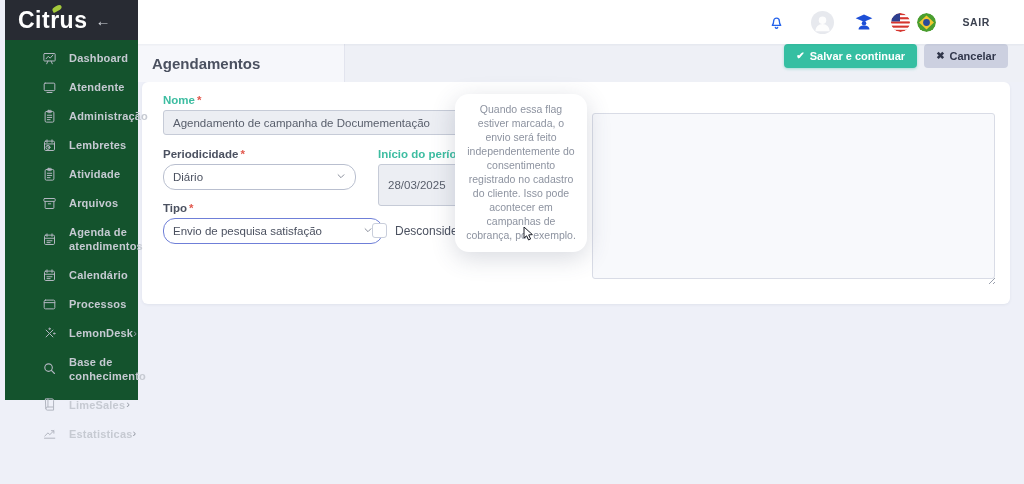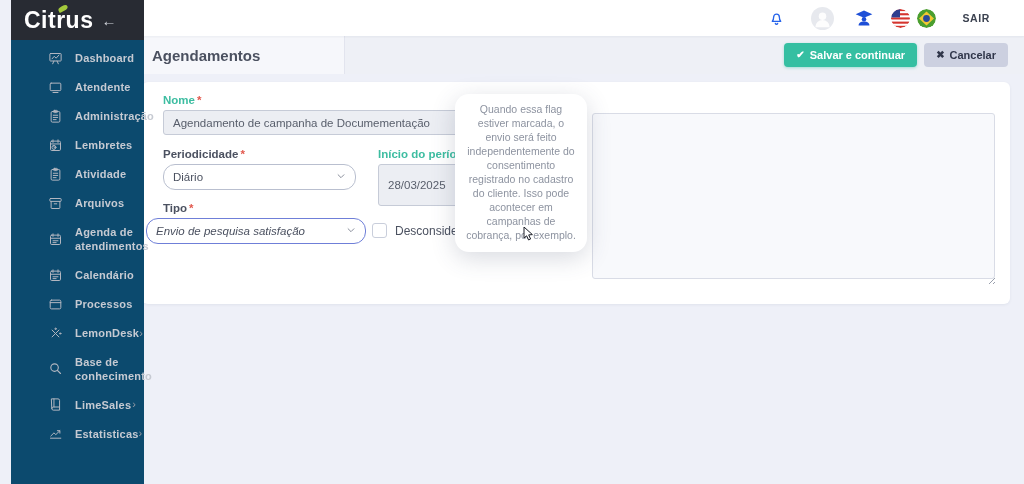--- a/index.html
+++ b/index.html
@@ -1,44 +1,44 @@
 <!DOCTYPE html>
 <html><head>
 <meta charset="utf-8">
 <style>
   * { margin:0; padding:0; box-sizing:border-box; }
   html,body { width:1024px; height:484px; overflow:hidden; }
   body { font-family:"Liberation Sans", sans-serif; position:relative; background:#eef0f8; }
 
   
-  .sidebar { position:absolute; left:11px; top:0; width:133px; height:484px; background:#0c4a6e; z-index:3; }
+  .sidebar { position:absolute; left:5px; top:0; width:133px; height:400px; background:#14532d; z-index:3; }
   .logo-bar { height:40px; background:#282b33; display:flex; align-items:center; padding-left:13px; position:relative; }
   .logo-text { color:#fff; font-size:23px; font-weight:700; letter-spacing:.5px; }
   .logo-leaf { position:absolute; left:47px; top:6px; width:10px; height:5px; background:#a4c93c; border-radius:60% 60% 60% 10%; transform:rotate(-28deg); }
   .collapse-arrow { color:#d3d6dd; font-size:15px; margin-left:8px; cursor:pointer; }
   .menu { padding-top:4px; }
   .menu-item { display:flex; align-items:center; padding:7px 8px 7px 13px; cursor:pointer;margin-left:24px; }
   .menu-item .mi-icon { width:15px; height:15px; flex:0 0 15px; color:#b2b6c0; margin-right:12px; }
   .menu-item .mi-icon svg { width:15px; height:15px; display:block; }
   .menu-item .mi-label { font-size:11px; font-weight:700; color:#c6cad2; line-height:1.3; width:76px; letter-spacing:.2px; }
   .menu-item .mi-chevron { margin-left:auto; color:#9499a4; font-size:11px; line-height:1; }
 
   
   .main { position:absolute; left:133px; top:0; width:891px; height:484px; }
-  .topbar { height:36px; background:#ffffff; display:flex; align-items:center; justify-content:flex-end; padding-right:34px; box-shadow:0 1px 2px rgba(20,30,60,.05); position:relative; z-index:2; }
+  .topbar { height:44px; background:#ffffff; display:flex; align-items:center; justify-content:flex-end; padding-right:34px; box-shadow:0 1px 2px rgba(20,30,60,.05); position:relative; z-index:2; }
   .tb-icon { display:flex; align-items:center; justify-content:center; cursor:pointer; }
   .tb-bell { margin-right:26px; }
   .tb-avatar { width:23px; height:23px; border-radius:50%; background:#e7e9ee; margin-right:20px; overflow:hidden; }
   .tb-tutor { margin-right:17px; }
   .tb-flag { width:19px; height:19px; border-radius:50%; overflow:hidden; }
   .tb-flag.us { margin-right:7px; }
   .tb-flag.br { margin-right:27px; }
   .tb-sair { font-size:10.5px; font-weight:700; color:#3c4250; letter-spacing:.6px; cursor:pointer; }
 
-  .toolbar { height:38px; background:#eef0f6; display:flex; align-items:center; position:relative; z-index:1; }
+  .toolbar { height:38px; background:#eef0f6; display:flex; align-items:flex-start; position:relative; z-index:1; }
   .title-tab { width:212px; height:38px; background:#f6f7fb; border-right:1px solid #e2e4ee; display:flex; align-items:center; padding-left:19px; }
   .page-title { font-size:15px; font-weight:700; color:#4b5160; }
   .toolbar-buttons { margin-left:auto; margin-right:16px; display:flex; gap:7px; }
   .btn { border:none; border-radius:4px; font-family:inherit; font-size:11px; font-weight:700; padding:6px 12px; display:flex; align-items:center; gap:5px; cursor:pointer; }
   .btn-save { background:#35bfa2; color:#fff; box-shadow:0 1px 3px rgba(53,191,162,.4); }
   .btn-cancel { background:#ccd0e0; color:#30364a; }
   .btn .btn-glyph { font-size:10px; line-height:1; }
 
   .content { position:absolute; left:0; top:74px; width:891px; height:410px; background:#eef0f8; }
   .card { position:absolute; left:9px; top:8px; width:868px; height:222px; background:#fff; border-radius:6px; box-shadow:0 1px 3px rgba(40,50,80,.07); }
@@ -311,21 +311,21 @@
       </div>
 
       <div class="flabel teal" style="left:236px; top:66px;">
         <span>Início do período de</span>
       </div>
       <input class="tinput" style="left: 236px; top: 82px; width: 86px; height: 42px;" value="28/03/2025">
 
       <div class="flabel" style="left:21px; top:120px;">
         <span>Tipo</span><span class="req">*</span>
       </div>
-      <div class="fselect focused" style="left:4px; top:136px; width:220px;font-style:italic;">
+      <div class="fselect focused" style="left:21px; top:136px; width:220px;">
         <span>Envio de pesquisa satisfação</span>
         <span class="chev">
           <svg width="10" height="10" viewBox="0 0 24 24" fill="none" stroke="currentColor" stroke-width="2.4" stroke-linecap="round">
               <polyline points="5,9 12,16 19,9"></polyline>
             </svg>
         </span>
       </div>
 
       <input type="checkbox" class="fcheckbox" style="left: 230px; top: 141px;">
       <span class="cb-label" style="left:253px; top:142px;">Desconsiderar consentimento</span>

